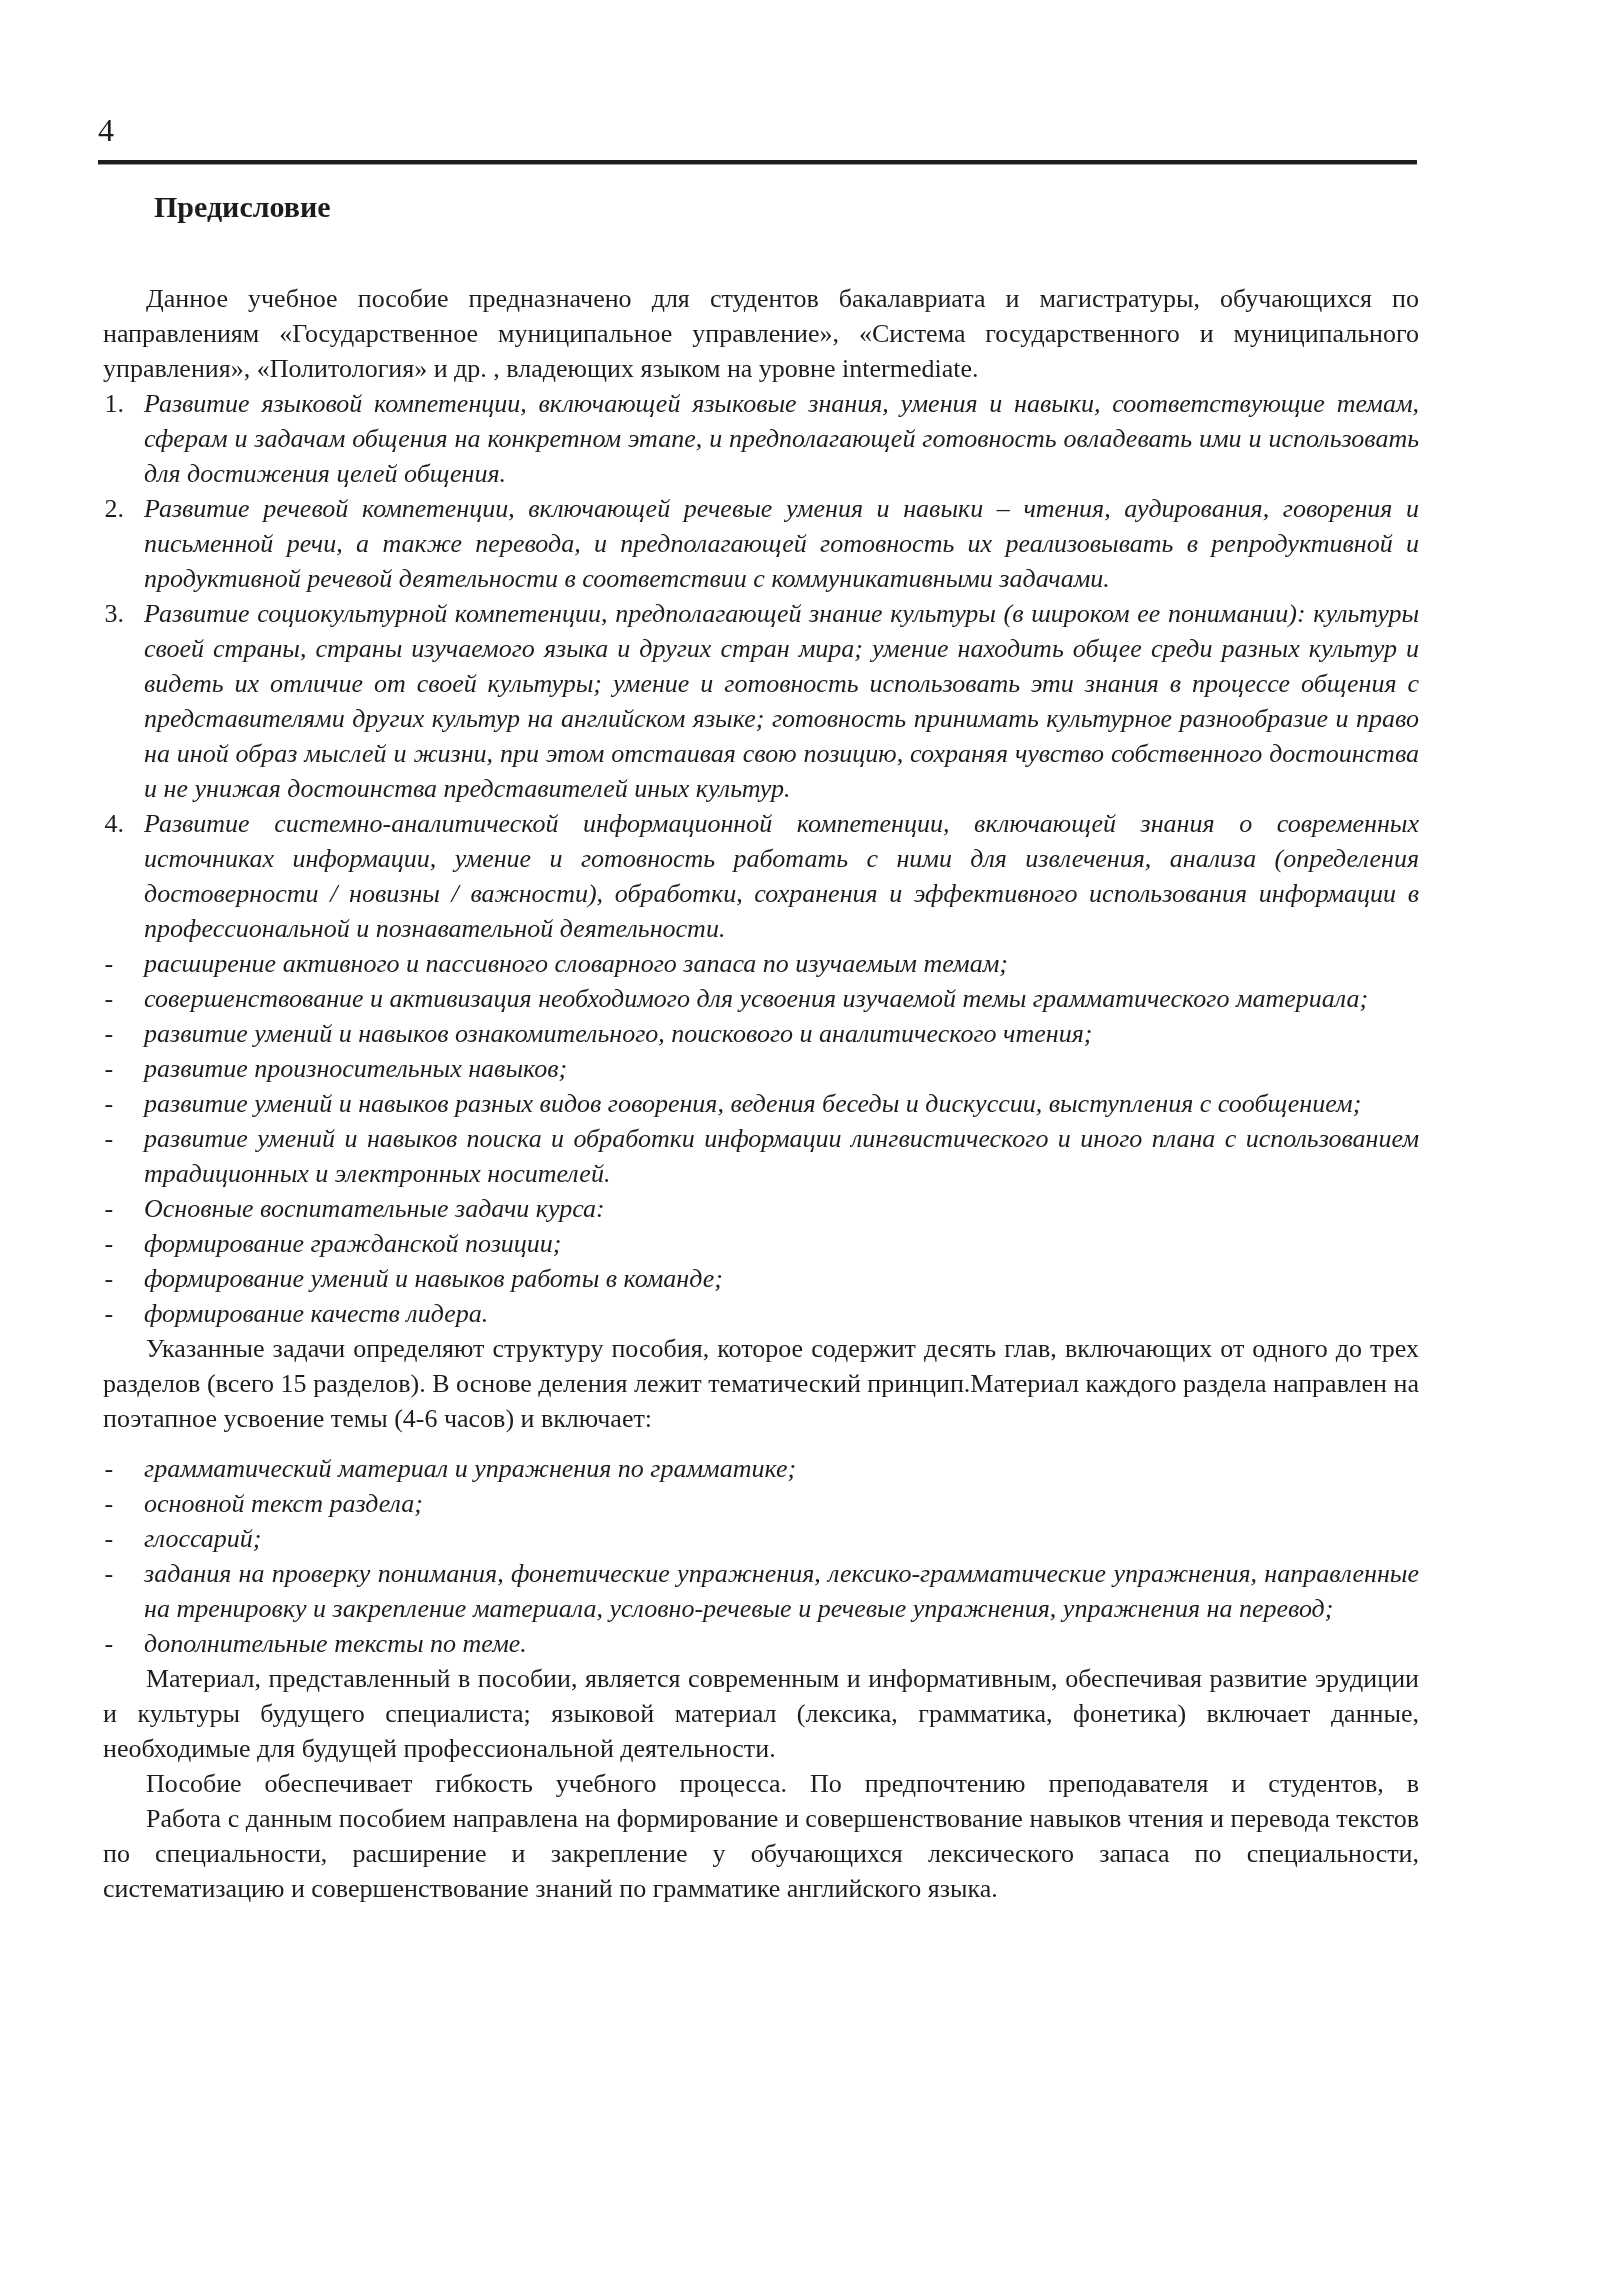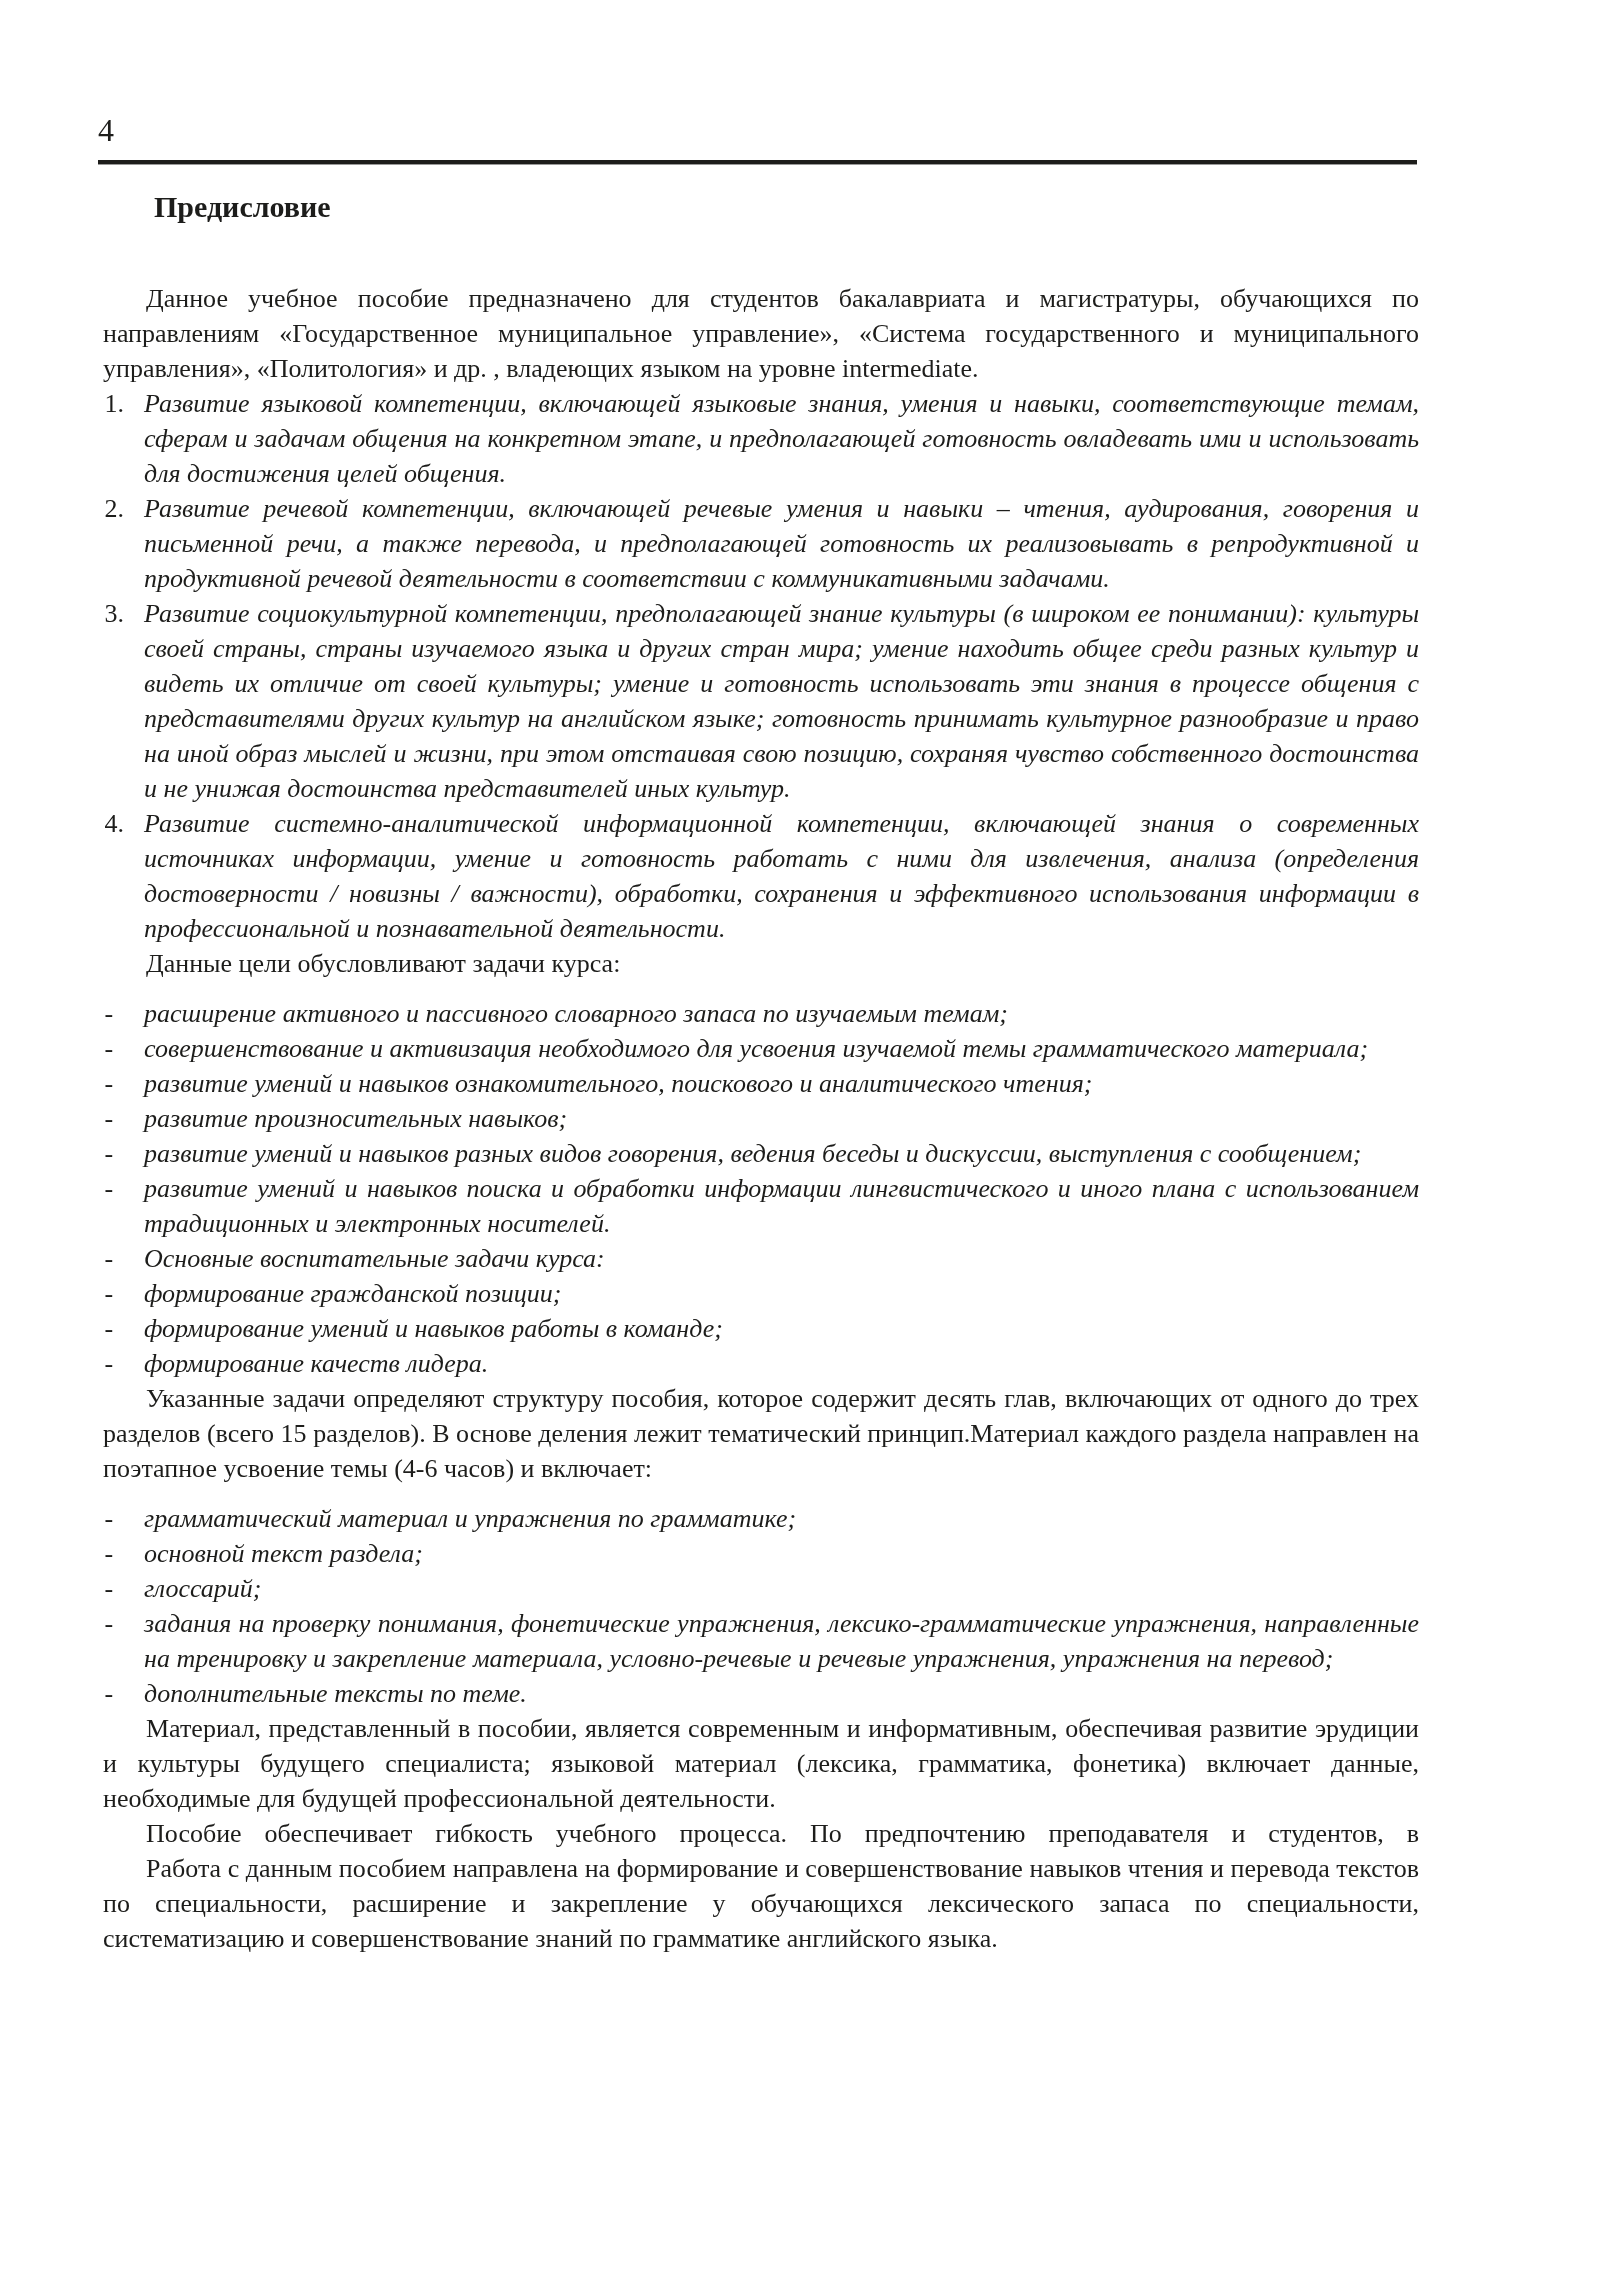--- a/index.html
+++ b/index.html
@@ -55,21 +55,20 @@
     <li class="list-item">
       <span class="marker">3.</span>
       <span class="list-text">Развитие социокультурной компетенции, предполагающей знание культуры (в широком ее понимании): культуры своей страны, страны изучаемого языка и других стран мира; умение находить общее среди разных культур и видеть их отличие от своей культуры; умение и готовность использовать эти знания в процессе общения с представителями других культур на английском языке; готовность принимать культурное разнообразие и право на иной образ мыслей и жизни, при этом отстаивая свою позицию, сохраняя чувство собственного достоинства и не унижая достоинства представителей иных культур.</span>
     </li>
     <li class="list-item">
       <span class="marker">4.</span>
       <span class="list-text">Развитие системно-аналитической информационной компетенции, включающей знания о современных источниках информации, умение и готовность работать с ними для извлечения, анализа (определения достоверности / новизны / важности), обработки, сохранения и эффективного использования информации в профессиональной и познавательной деятельности.</span>
     </li>
   </ol>
 
-  <p class="para gap-after">Данные цели обусловливают задачи курса:</p>
 
   <ul class="list gap-after">
     <li class="list-item">
         <span class="marker">-</span>
         <span class="list-text">расширение активного и пассивного словарного запаса по изучаемым темам;</span>
       </li>
     <li class="list-item">
         <span class="marker">-</span>
         <span class="list-text">совершенствование и активизация необходимого для усвоения изучаемой темы грамматического материала;</span>
       </li>

